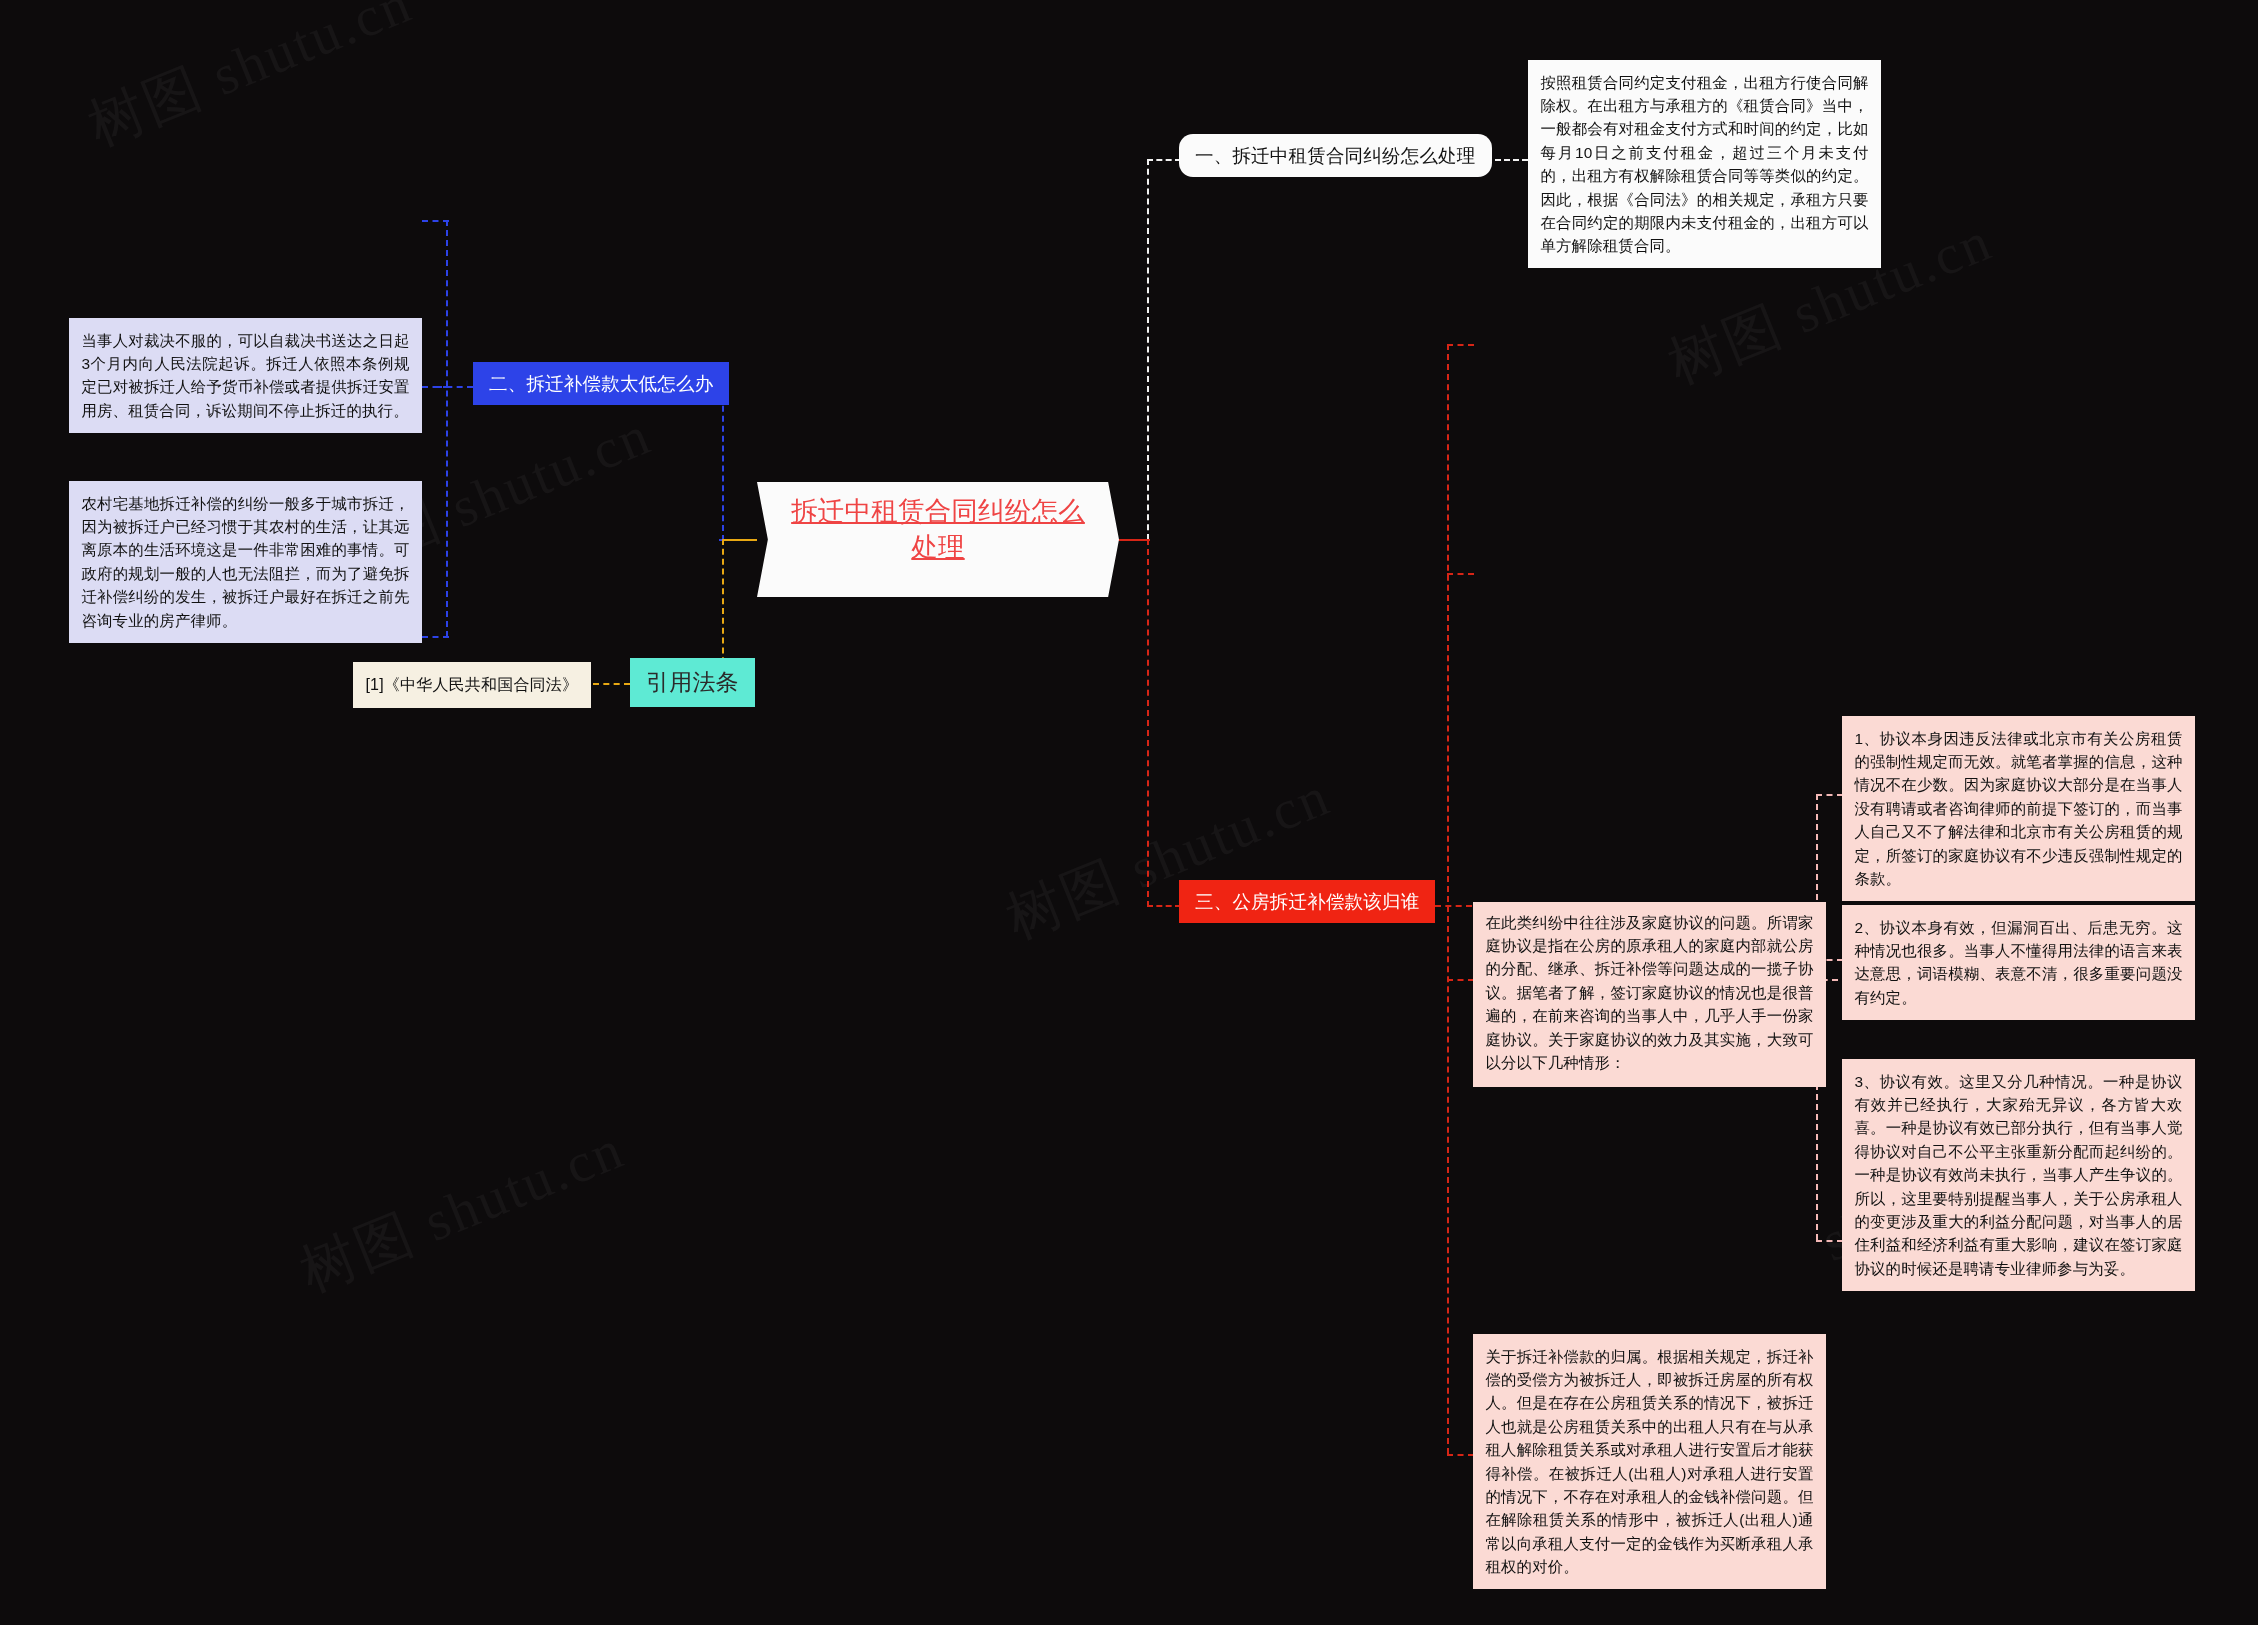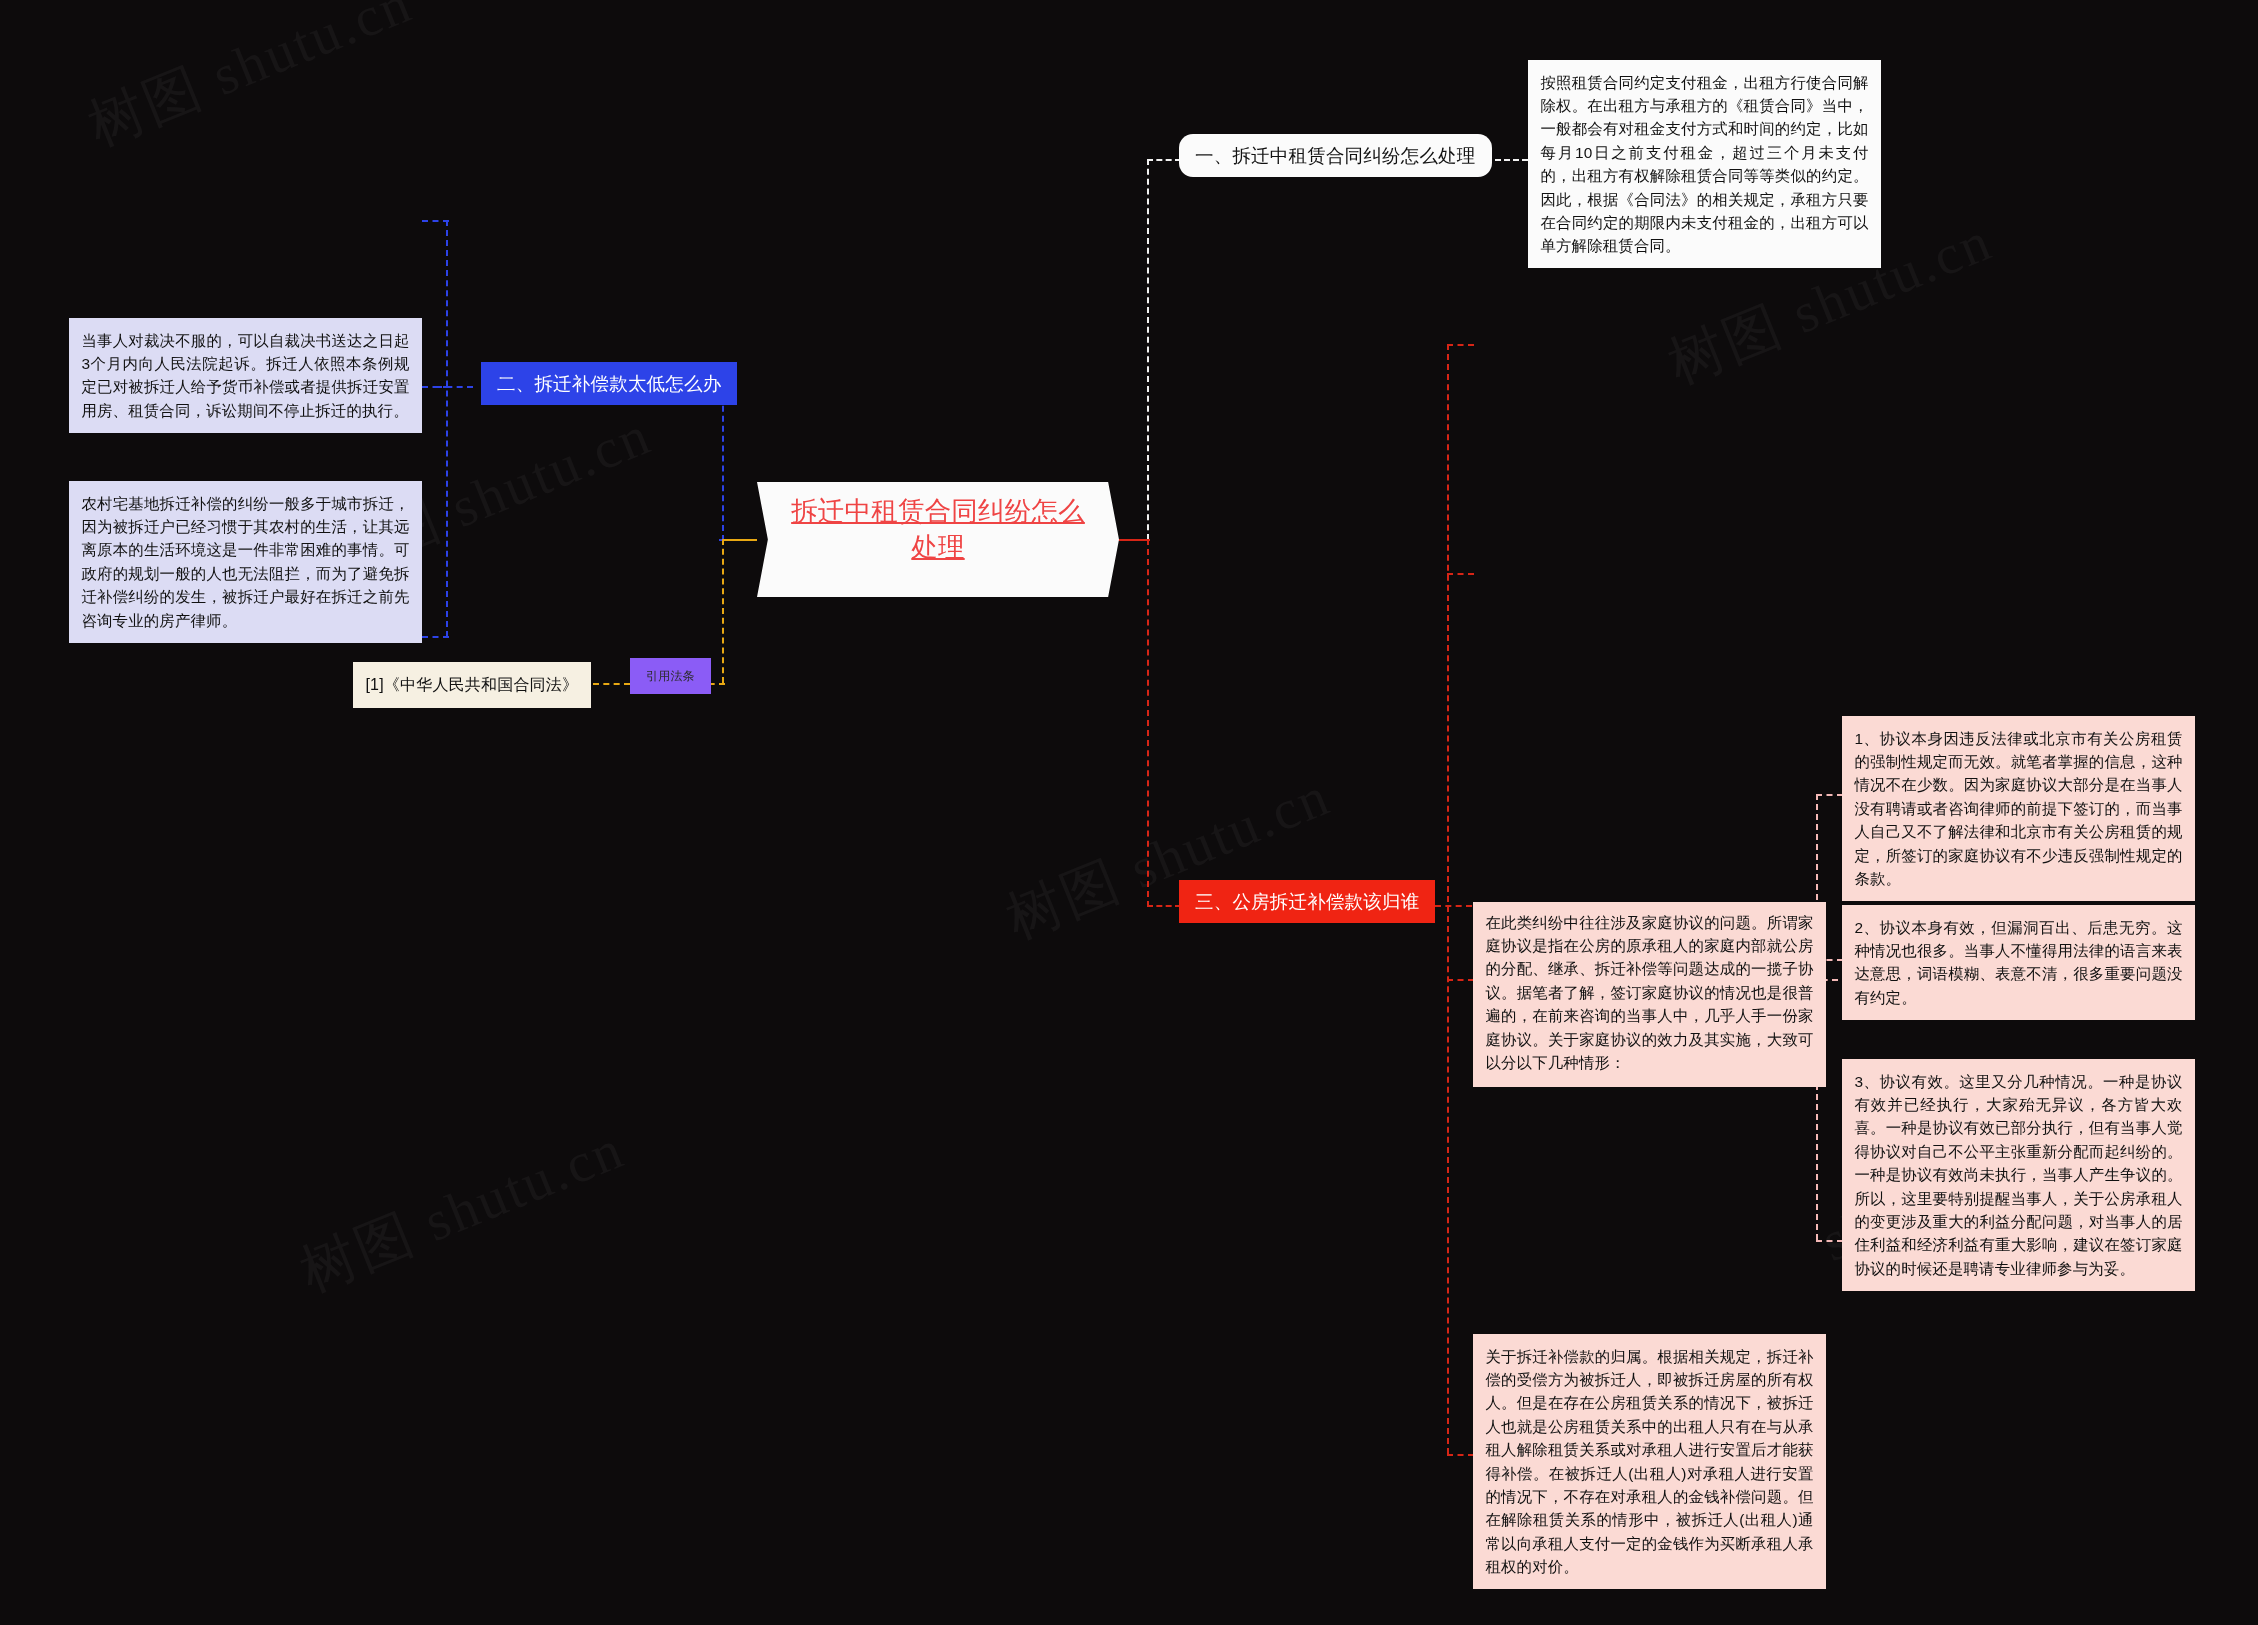--- a/index.html
+++ b/index.html
@@ -82,35 +82,34 @@
     line-height: 1.2;
   }
   .sec-blue {
     background: #2d43e8;
     color: #fff;
     font-size: 18.5px;
     text-align: center;
     padding: 10.6px 16px;
     white-space: nowrap;
     line-height: 1.2;
-    margin-left: 8px;
   }
   .sec-red {
     background: #f02413;
     color: #fff;
     font-size: 18.5px;
     text-align: center;
     padding: 10.6px 16px;
     white-space: nowrap;
     line-height: 1.2;
   }
   .sec-gold {
-    background: #8b5cf6;
+    background: #5eead4;
     color: #2b2b2b;
-    font-size: 12px;
+    font-size: 23px;
     text-align: center;
     padding: 10.6px 16px;
     white-space: nowrap;
     line-height: 1.2;
   }
 
   
   .leaf-lav  { background: #dcdcf4; }
   .leaf-pink { background: #fbdad4; }
   .leaf-white{ background: #fbfbfb; }

